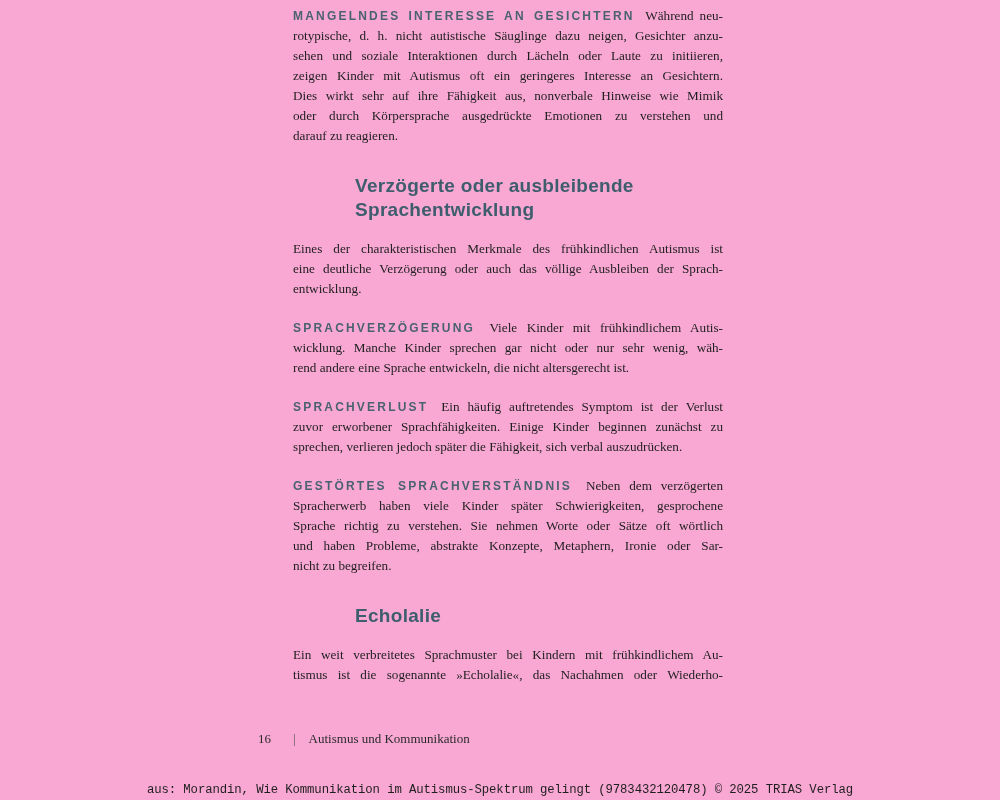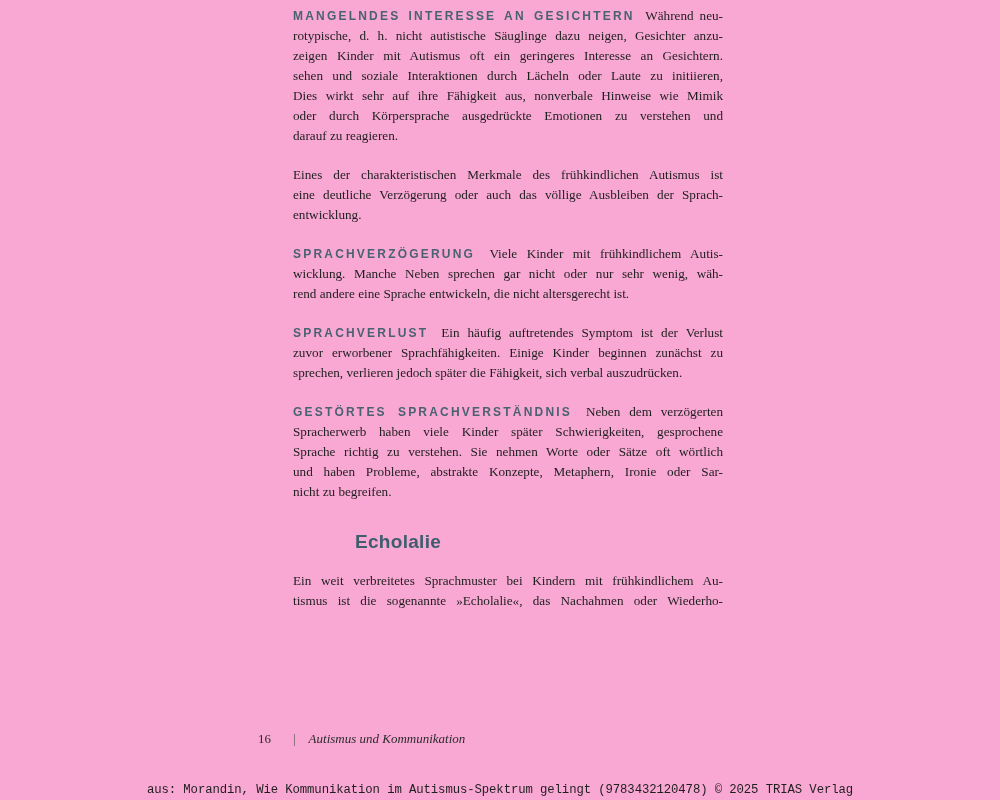--- a/index.html
+++ b/index.html
@@ -64,21 +64,20 @@
   .page-footer .page-number {
     display: inline-block;
     min-width: 22px;
   }
   .page-footer .footer-divider {
     display: inline-block;
     margin: 0 13px 0 13px;
     color: #555555;
   }
   .page-footer .running-title {
-    font-style: italic;
     text-align: center;
   }
   .credit-line {
     position: absolute;
     left: 0;
     top: 783px;
     width: 100%;
     text-align: center;
     font-family: Liberation Mono, monospace;
     font-size: 12.3px;
@@ -87,34 +86,38 @@
   }
 </style>
 </head>
 <body>
 
 <div class="page">
   <div class="text-column">
       <div class="para">
         <div class="line"><span class="caps">MANGELNDES INTERESSE AN GESICHTERN</span> Während neu-</div>
         <div class="line">rotypische, d. h. nicht autistische Säuglinge dazu neigen, Gesichter anzu-</div>
+        <div class="line">sehen und soziale Interaktionen durch Lächeln oder Laute zu initiieren,</div>
         <div class="line">zeigen Kinder mit Autismus oft ein geringeres Interesse an Gesichtern.</div>
-        <div class="line">sehen und soziale Interaktionen durch Lächeln oder Laute zu initiieren,</div>
         <div class="line">Dies wirkt sehr auf ihre Fähigkeit aus, nonverbale Hinweise wie Mimik</div>
         <div class="line">oder durch Körpersprache ausgedrückte Emotionen zu verstehen und</div>
         <div class="line last">darauf zu reagieren.</div>
+      </div>
+      <div class="section-heading">
+        <div class="heading-line">Verzögerte oder ausbleibende</div>
+        <div class="heading-line">Sprachentwicklung</div>
       </div>
       <div class="para">
         <div class="line">Eines der charakteristischen Merkmale des frühkindlichen Autismus ist</div>
         <div class="line">eine deutliche Verzögerung oder auch das völlige Ausbleiben der Sprach-</div>
         <div class="line last">entwicklung.</div>
       </div>
       <div class="para">
         <div class="line"><span class="caps">SPRACHVERZÖGERUNG</span> Viele Kinder mit frühkindlichem Autis-</div>
-        <div class="line">wicklung. Manche Neben sprechen gar nicht oder nur sehr wenig, wäh-</div>
+        <div class="line">wicklung. Manche Kinder sprechen gar nicht oder nur sehr wenig, wäh-</div>
         <div class="line last">rend andere eine Sprache entwickeln, die nicht altersgerecht ist.</div>
       </div>
       <div class="para">
         <div class="line"><span class="caps">SPRACHVERLUST</span> Ein häufig auftretendes Symptom ist der Verlust</div>
         <div class="line">zuvor erworbener Sprachfähigkeiten. Einige Kinder beginnen zunächst zu</div>
         <div class="line last">sprechen, verlieren jedoch später die Fähigkeit, sich verbal auszudrücken.</div>
       </div>
       <div class="para">
         <div class="line"><span class="caps">GESTÖRTES SPRACHVERSTÄNDNIS</span> Neben dem verzögerten</div>
         <div class="line">Spracherwerb haben viele Kinder später Schwierigkeiten, gesprochene</div>

